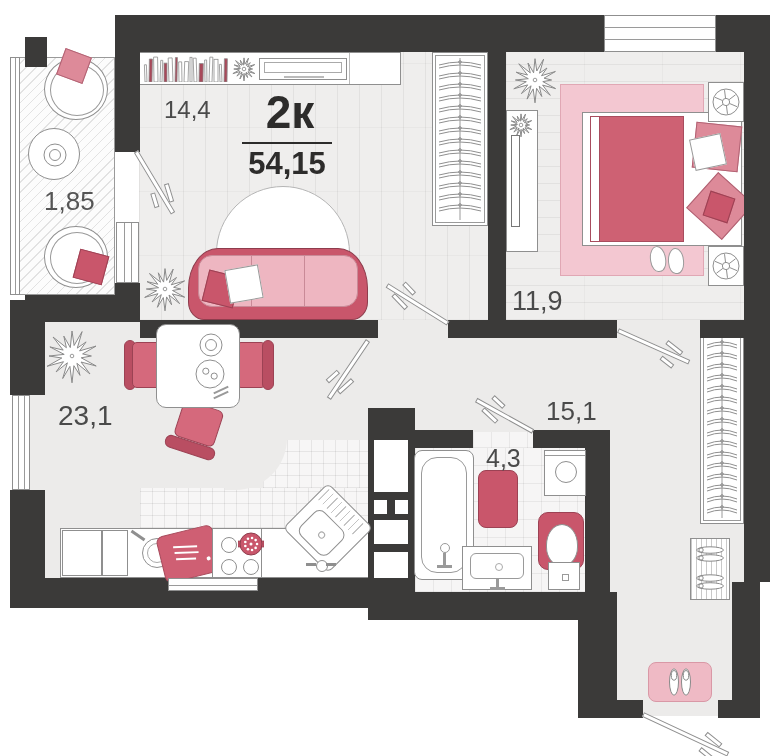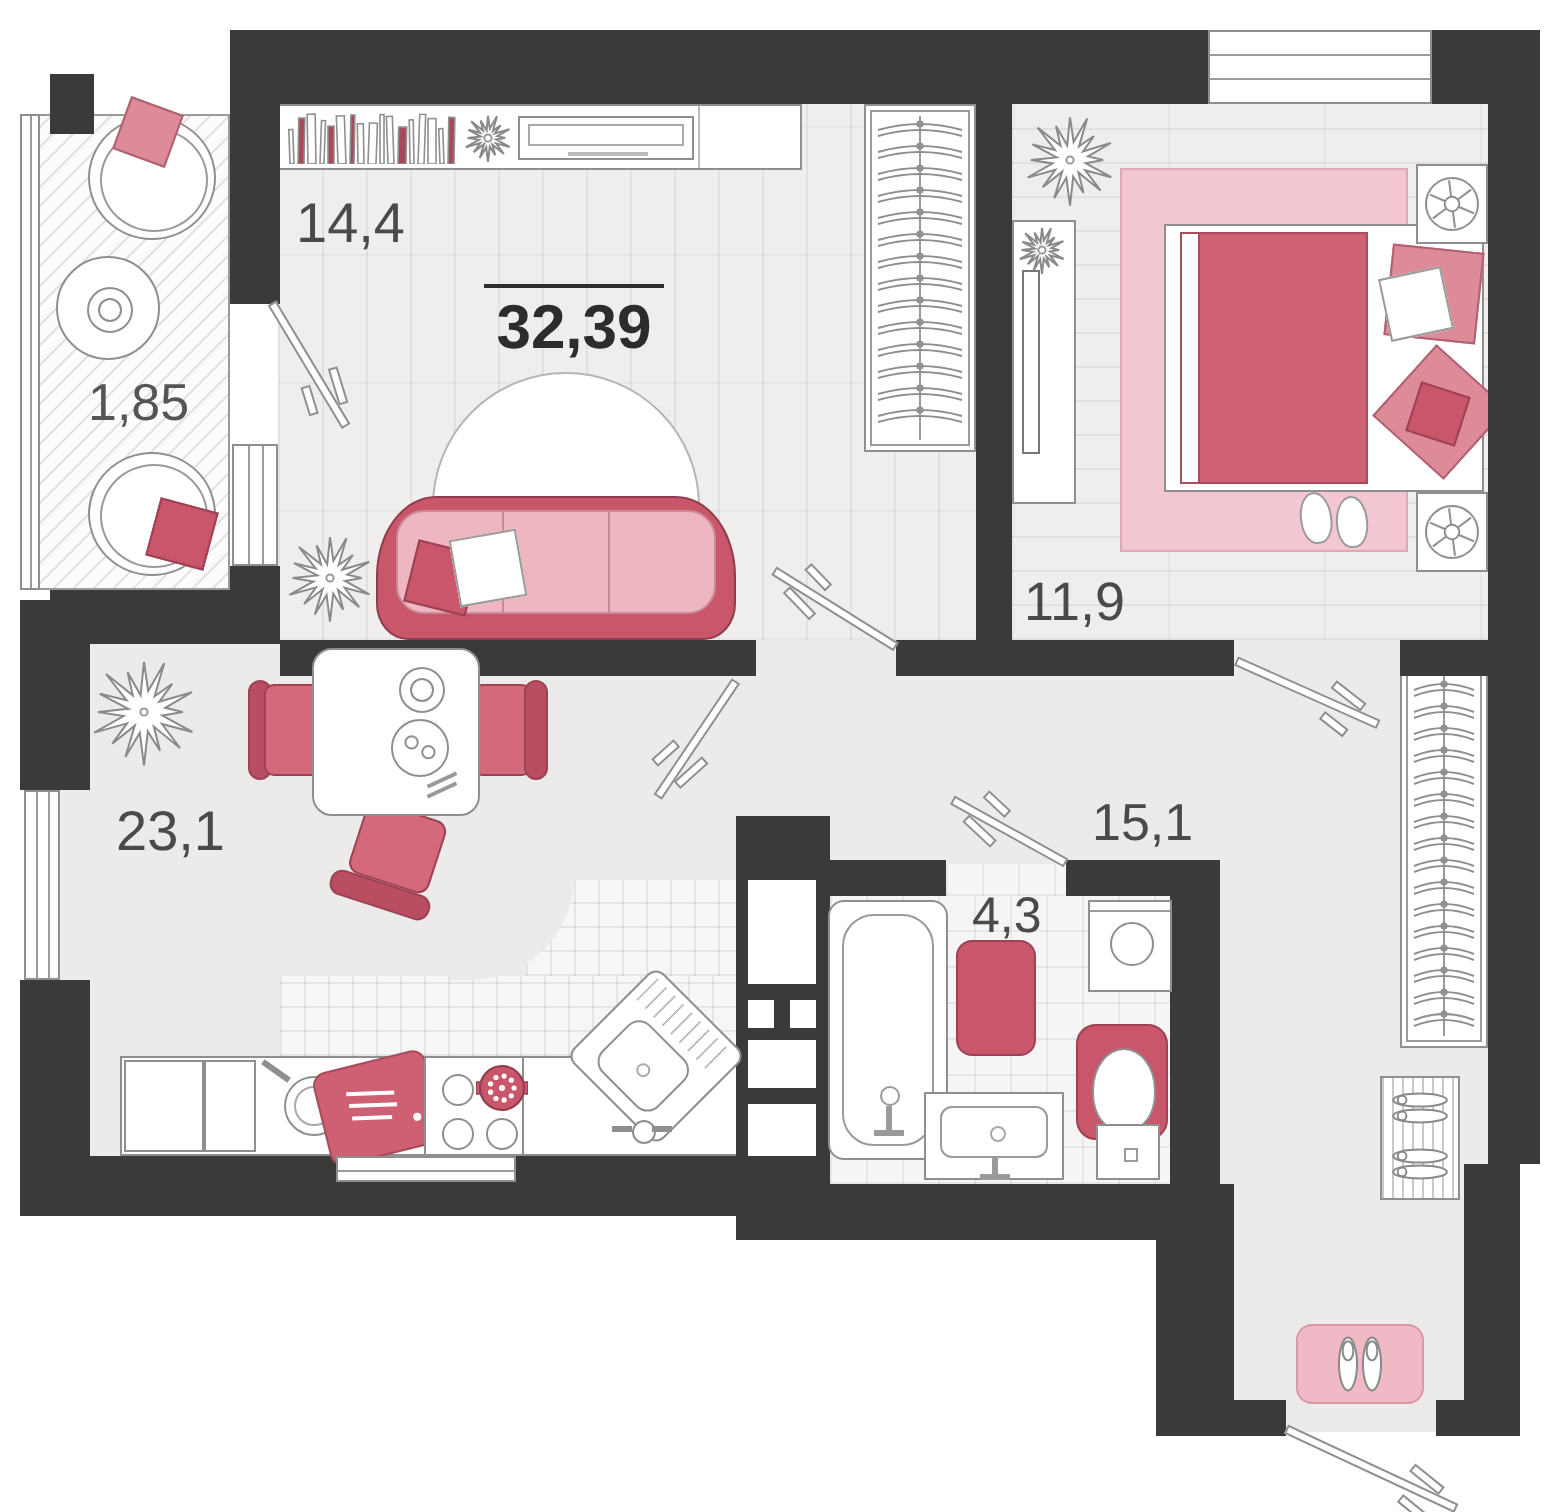--- a/index.html
+++ b/index.html
@@ -449,23 +449,24 @@
     </div>
   <div class="door" style="left:533px;top:429px;width:65px;transform:rotate(209deg);">
       <div class="dh"></div>
       <div class="dh2"></div>
     </div>
   <div class="door" style="left:643px;top:712px;width:94px;transform:rotate(25deg);">
       <div class="dh"></div>
       <div class="dh2"></div>
     </div>
 
+  <div class="title" style="left:240px;top:85px;width:100px;font-size:46px;">2к</div>
   <div class="tline" style="left:242px;top:142px;width:90px;height:2px;"></div>
-  <div class="title" style="left:230px;top:146px;width:114px;font-size:31px;">32,39</div>
-
-  <div class="label" style="left:148px;top:96px;font-size:28px;">14,4</div>
+  <div class="title" style="left:230px;top:146px;width:114px;font-size:31px;">54,15</div>
+
+  <div class="label" style="left:164px;top:96px;font-size:24px;">14,4</div>
   <div class="label" style="left:44px;top:186px;font-size:26px;color:#555;">1,85</div>
   <div class="label" style="left:512px;top:286px;font-size:27px;">11,9</div>
   <div class="label" style="left:58px;top:400px;font-size:28px;">23,1</div>
   <div class="label" style="left:546px;top:396px;font-size:26px;">15,1</div>
   <div class="label" style="left:486px;top:444px;font-size:25px;">4,3</div>
 
 </div>
 
 </body></html>

